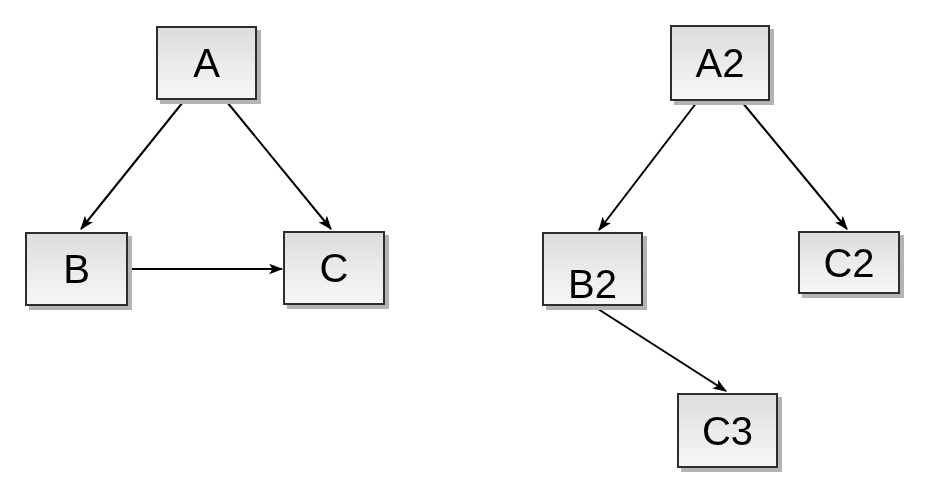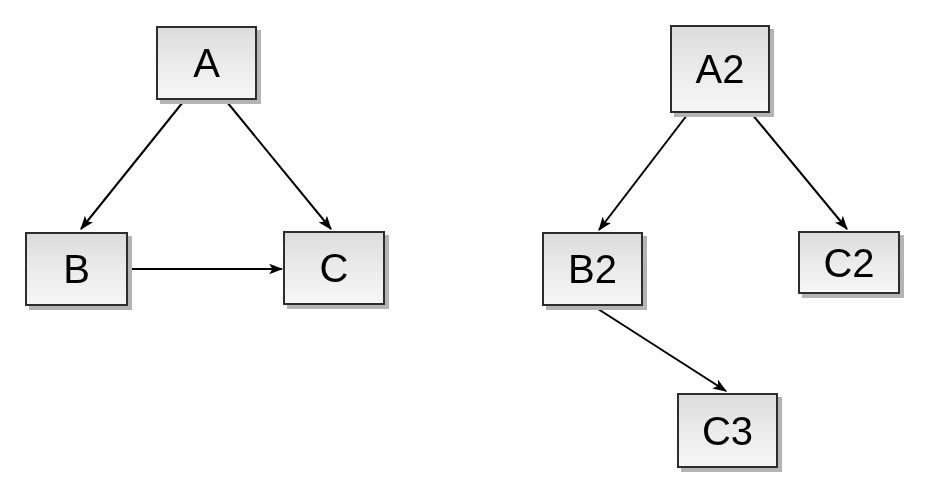--- a/index.html
+++ b/index.html
@@ -24,22 +24,22 @@
   }
   .node-label{
     font-size:40px;
     line-height:1;
     color:#000000;
     user-select:none;
   }
   #node-a {left:156px;top:26px; width:101px;height:74px;}
   #node-b {left:25px; top:232px;width:103px;height:74px;}
   #node-c {left:283px;top:231px;width:102px;height:74px;}
-  #node-a2{left:670px;top:25px; width:100px;height:88px;}
-  #node-b2{left:542px;top:232px;width:101px;height:74px;}
+  #node-a2{left:670px;top:25px; width:100px;height:76px;}
+  #node-b2{left:542px;top:232px;width:101px;height:74px;align-items:flex-end;}
   #node-c2{left:798px;top:231px;width:102px;height:63px;}
   #node-c3{left:677px;top:393px;width:101px;height:75px;align-items:center;}
 </style>
 </head>
 <body>
 
 <div class="canvas">
 
   <svg class="edges" viewBox="0 0 940 504" xmlns="http://www.w3.org/2000/svg">
     <defs>

